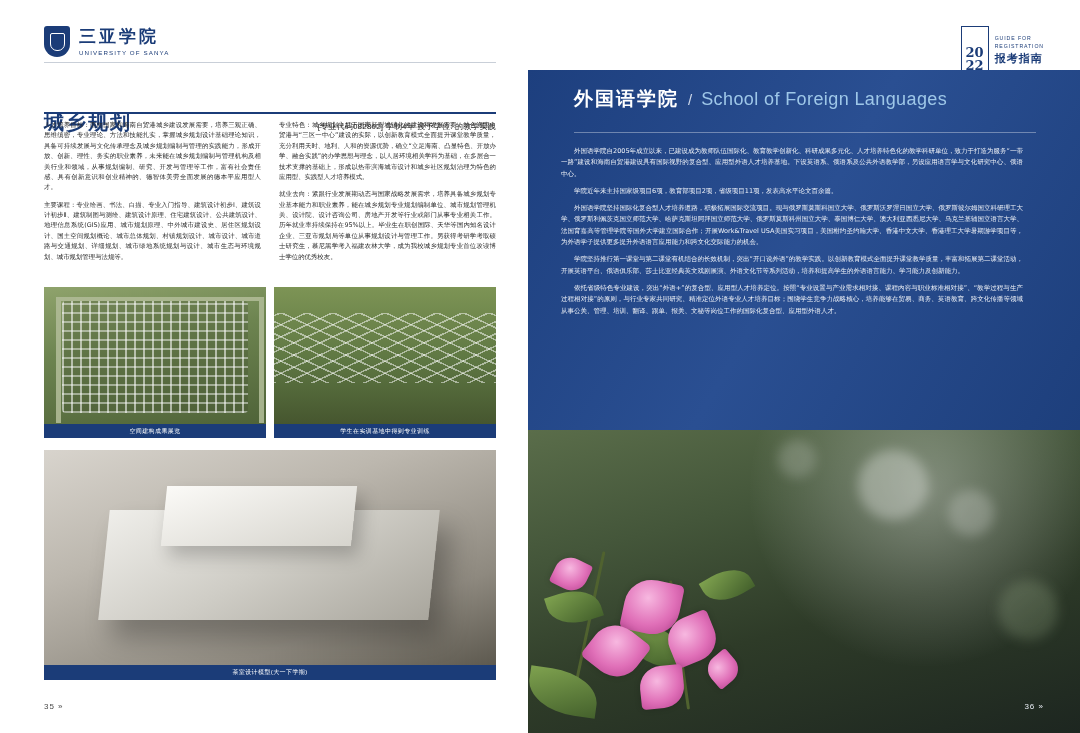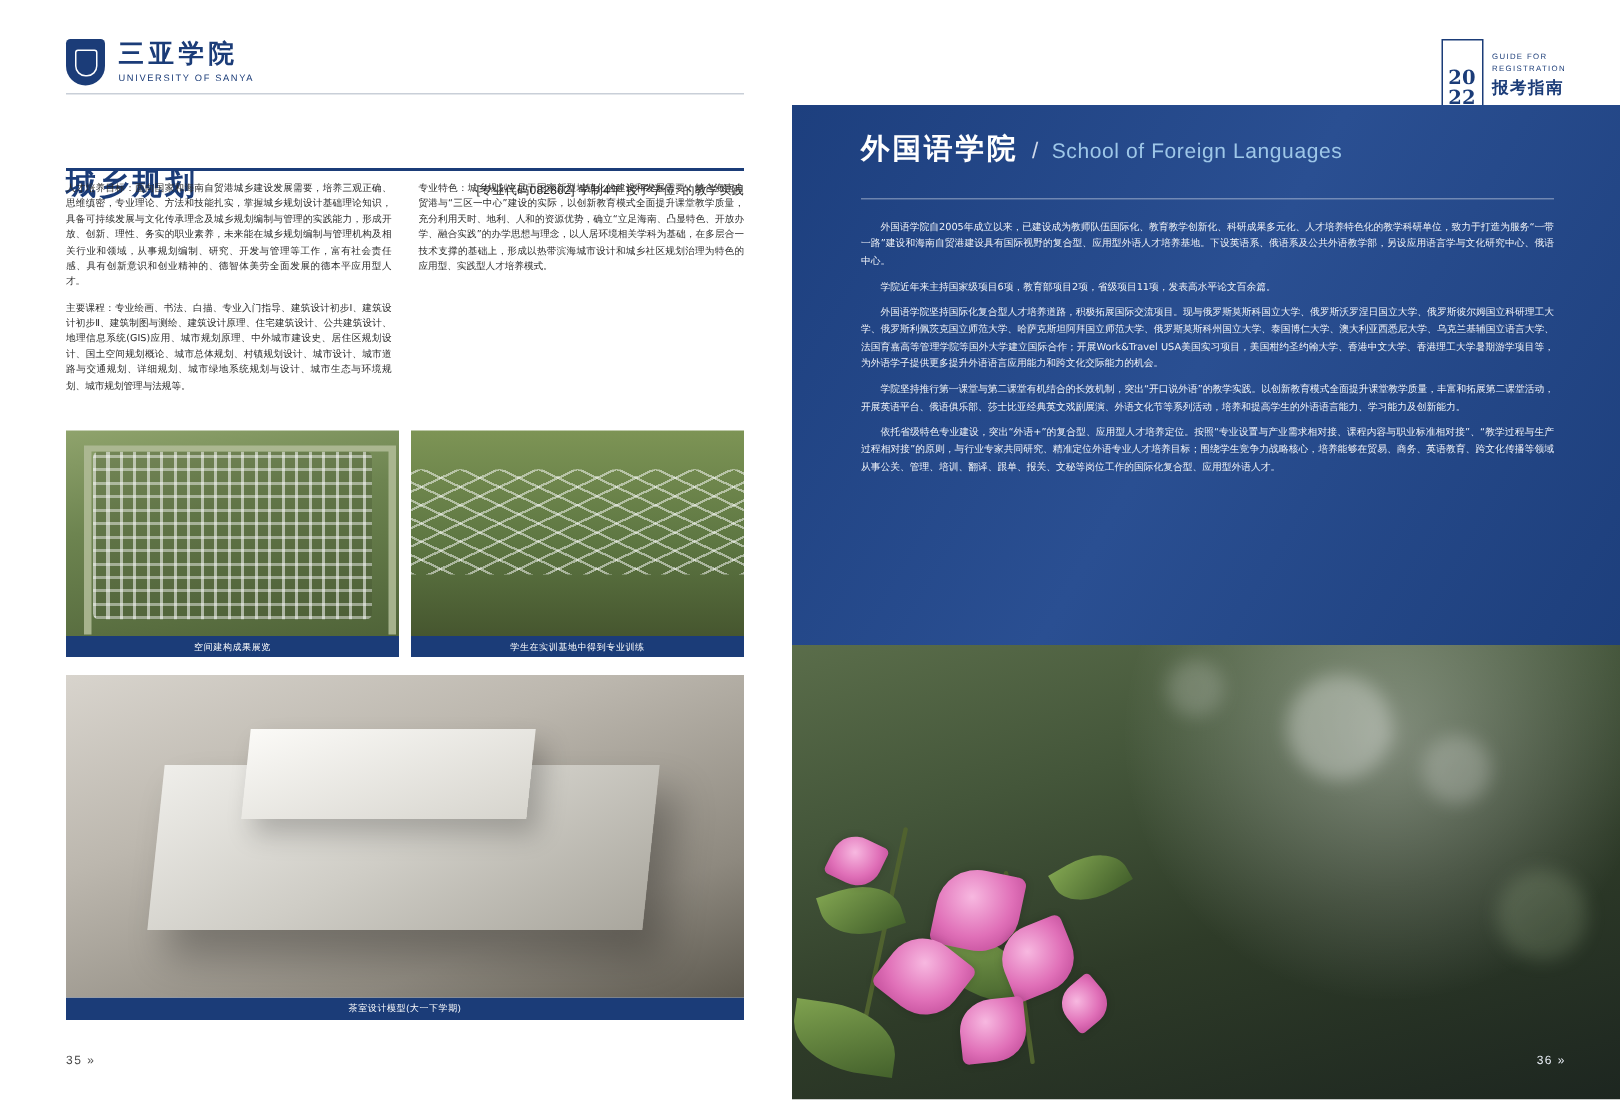--- a/index.html
+++ b/index.html
@@ -169,27 +169,27 @@
   }
   .blue-head {
     position: absolute; left: 46px; top: 16px;
     display: flex; align-items: baseline; gap: 9px;
   }
   .bh-cn {
     font-family: "DejaVu Serif", serif;
     font-size: 19px; font-weight: bold; letter-spacing: 2px; color:#ffffff;
   }
   .bh-slash { font-size: 15px; color: #cfd9ea; }
-  .bh-en { font-size: 14px; color: #9ec7e8; letter-spacing: .4px; }
+  .bh-en { font-size: 18px; color: #9ec7e8; letter-spacing: .4px; }
   .blue-rule {
     position: absolute; left: 46px; top: 62px; width: 462px; height: 1px;
     background: rgba(255,255,255,.35);
   }
   .blue-body {
-    position: absolute; left: 46px; top: 76px; width: 462px;
+    position: absolute; left: 33px; top: 76px; width: 462px;
   }
   .bp {
     font-size: 6.5px; line-height: 1.74; color: #f0f3f8;
     text-align: justify; margin-bottom: 6px; text-indent: 13px;
     font-family: "DejaVu Sans", sans-serif;
   }
 
   .qr-area {
     position: absolute; left: 40px; top: 370px;
     display: flex; align-items: flex-start; gap: 10px;
@@ -277,20 +277,21 @@
     </div>
     <div class="head-rule"></div>
 
     <div class="cols">
       <div class="col">
         <p class="para">人才培养目标：面向国家和海南自贸港城乡建设发展需要，培养三观正确、思维缜密，专业理论、方法和技能扎实，掌握城乡规划设计基础理论知识，具备可持续发展与文化传承理念及城乡规划编制与管理的实践能力，形成开放、创新、理性、务实的职业素养，未来能在城乡规划编制与管理机构及相关行业和领域，从事规划编制、研究、开发与管理等工作，富有社会责任感、具有创新意识和创业精神的、德智体美劳全面发展的德本平应用型人才。</p>
         <p class="para">主要课程：专业绘画、书法、白描、专业入门指导、建筑设计初步Ⅰ、建筑设计初步Ⅱ、建筑制图与测绘、建筑设计原理、住宅建筑设计、公共建筑设计、地理信息系统(GIS)应用、城市规划原理、中外城市建设史、居住区规划设计、国土空间规划概论、城市总体规划、村镇规划设计、城市设计、城市道路与交通规划、详细规划、城市绿地系统规划与设计、城市生态与环境规划、城市规划管理与法规等。</p>
       </div>
       <div class="col">
         <p class="para">专业特色：城乡规划立足于国家新型城镇化的建设和发展需要，结合海南自贸港与“三区一中心”建设的实际，以创新教育模式全面提升课堂教学质量，充分利用天时、地利、人和的资源优势，确立“立足海南、凸显特色、开放办学、融合实践”的办学思想与理念，以人居环境相关学科为基础，在多层合一技术支撑的基础上，形成以热带滨海城市设计和城乡社区规划治理为特色的应用型、实践型人才培养模式。</p>
+        <p class="para">就业去向：紧跟行业发展期动态与国家战略发展需求，培养具备城乡规划专业基本能力和职业素养，能在城乡规划专业规划编制单位、城市规划管理机关、设计院、设计咨询公司、房地产开发等行业或部门从事专业相关工作。历年就业率持续保持在95%以上。毕业生在职创国际、天华等国内知名设计企业、三亚市规划局等单位从事规划设计与管理工作。另获得考研学考取硕士研究生，慕尼黑学考入福建农林大学，成为我校城乡规划专业首位攻读博士学位的优秀校友。</p>
       </div>
     </div>
 
     <div class="photo-row">
       <div class="photo-box">
         <div class="ph img-a"></div>
         <div class="cap">空间建构成果展览</div>
       </div>
       <div class="photo-box">
         <div class="ph img-b"></div>

